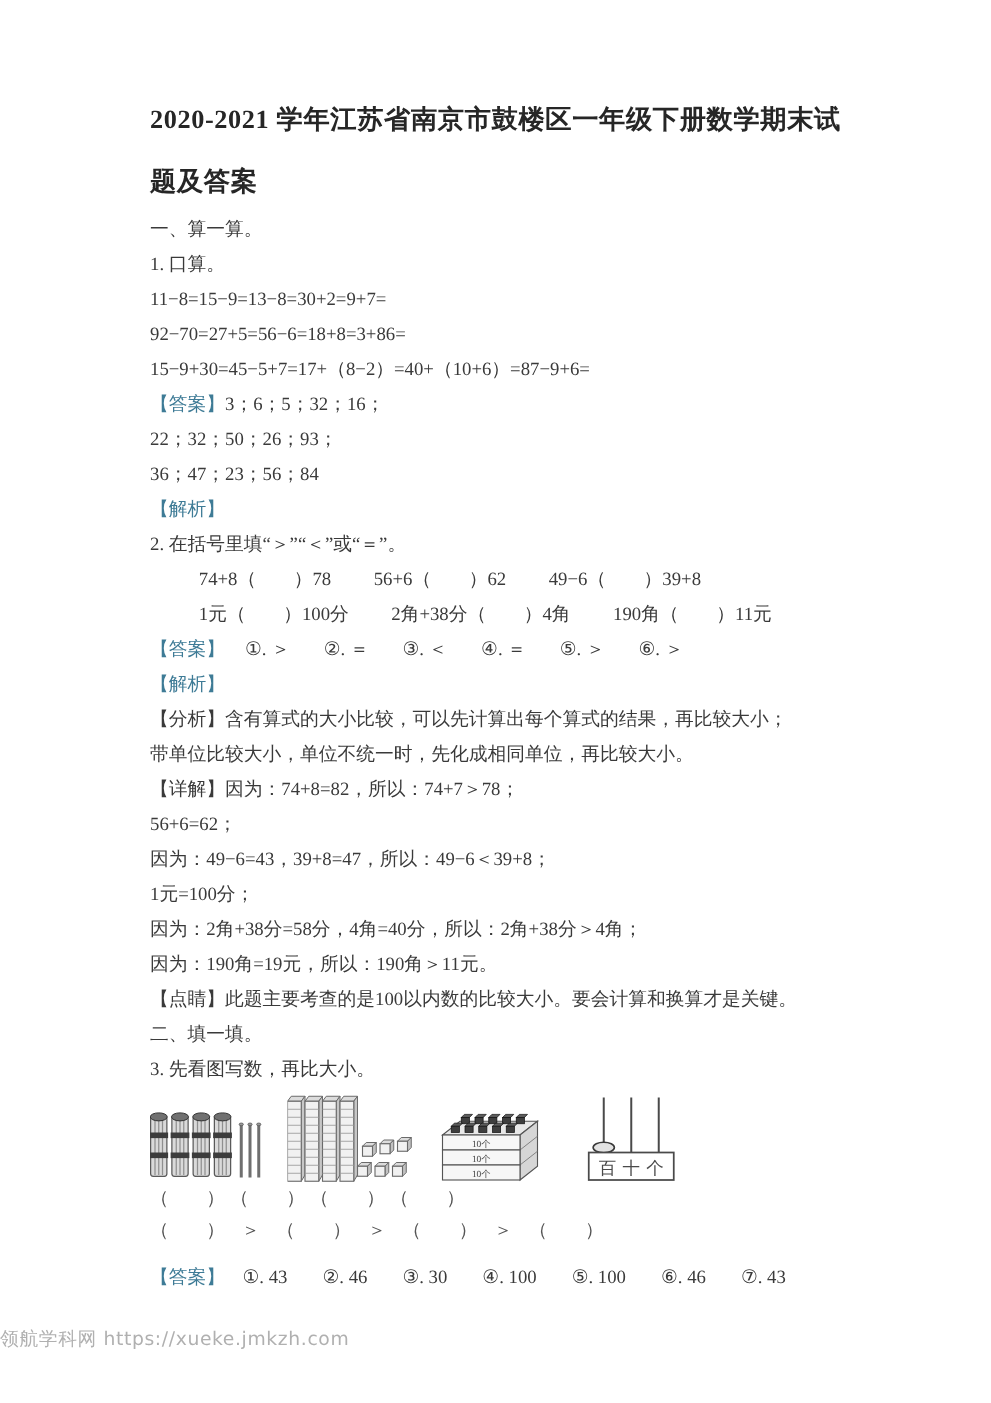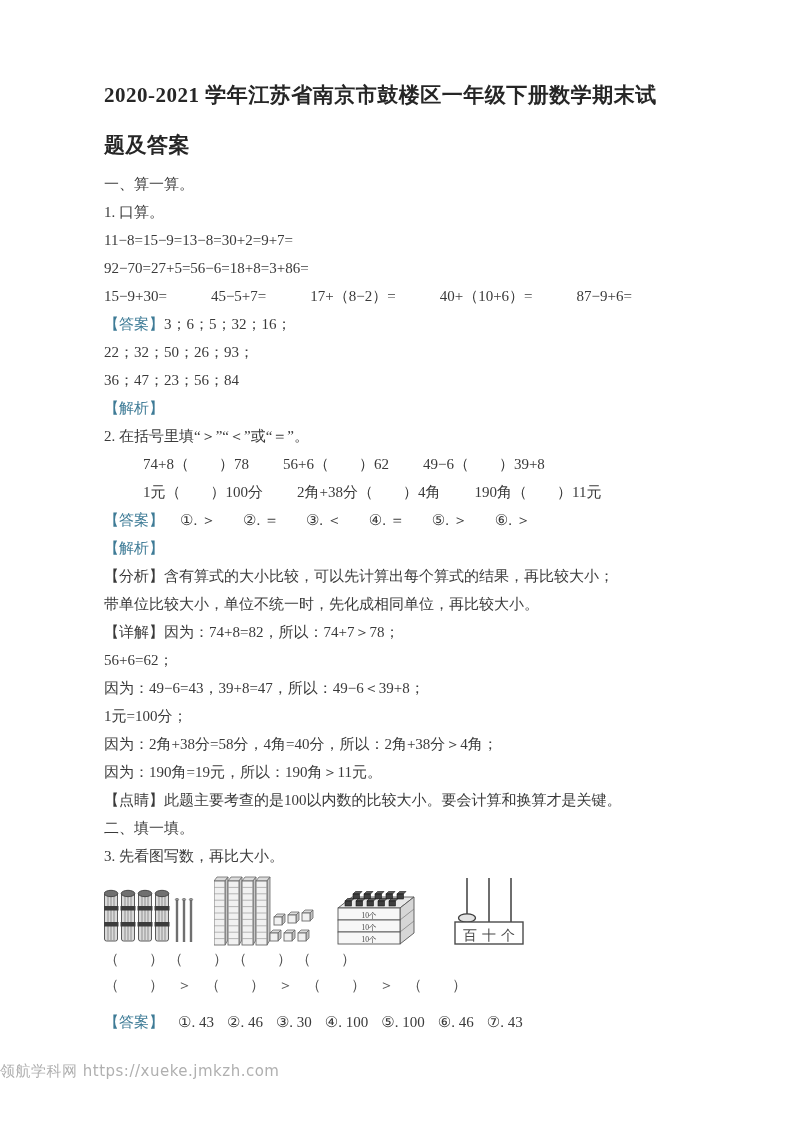--- a/index.html
+++ b/index.html
@@ -2,30 +2,30 @@
 <html><head>
 <meta charset="utf-8">
 <style>
   * { margin:0; padding:0; box-sizing:border-box; }
   html,body { background:#ffffff; }
   .page {
     position:relative; width:793px; height:1122px; background:#ffffff;
     font-family:"Liberation Serif","DejaVu Serif",serif;
     color:#3a3a3a; font-size:15px; overflow:hidden;
   }
-  .content { position:absolute; left:104px; top:70px; width:560px; }
+  .content { position:absolute; left:120px; top:70px; width:560px; }
   .doc-title { font-size:21px; font-weight:bold; line-height:50px; color:#262626; letter-spacing:0.5px; }
   .line { line-height:28px; height:28px; white-space:nowrap; }
   .calc-row { display:flex; width:455px; line-height:28px; height:28px; }
-  .calc-row.wide { width:557px;gap:44px; }
+  .calc-row.wide { width:557px; }
   .cmp-row { display:flex; gap:34px; line-height:28px; height:28px;margin-left:39px; }
   .ans-row { display:flex; line-height:28px; height:28px; }
   .ans-label { color:#3e7b96; }
   .ans-items { display:flex; gap:27px; margin-left:16px; }
-  .ans-items.tight { gap:13px; margin-left:14px;text-align:right; }
+  .ans-items.tight { gap:28px; margin-left:14px;text-align:right; }
   .figures { display:flex; align-items:flex-end; height:76px; margin-top:0; }
   .fig { flex:0 0 auto; }
   .fig + .fig { margin-left:15px; }
   .fig.gap18 { margin-left:18px; }
   .fig.gap32 { margin-left:32px; }
   .paren-row1 { display:flex; gap:4px; line-height:26px; height:26px; color:#555; }
   .paren-row2 { display:flex; gap:13px; line-height:26px; height:26px; color:#555; }
   .q3-answer { margin-top:10px; }
   .footer {
     position:absolute; left:0; right:0; top:1062px; text-align:left;

